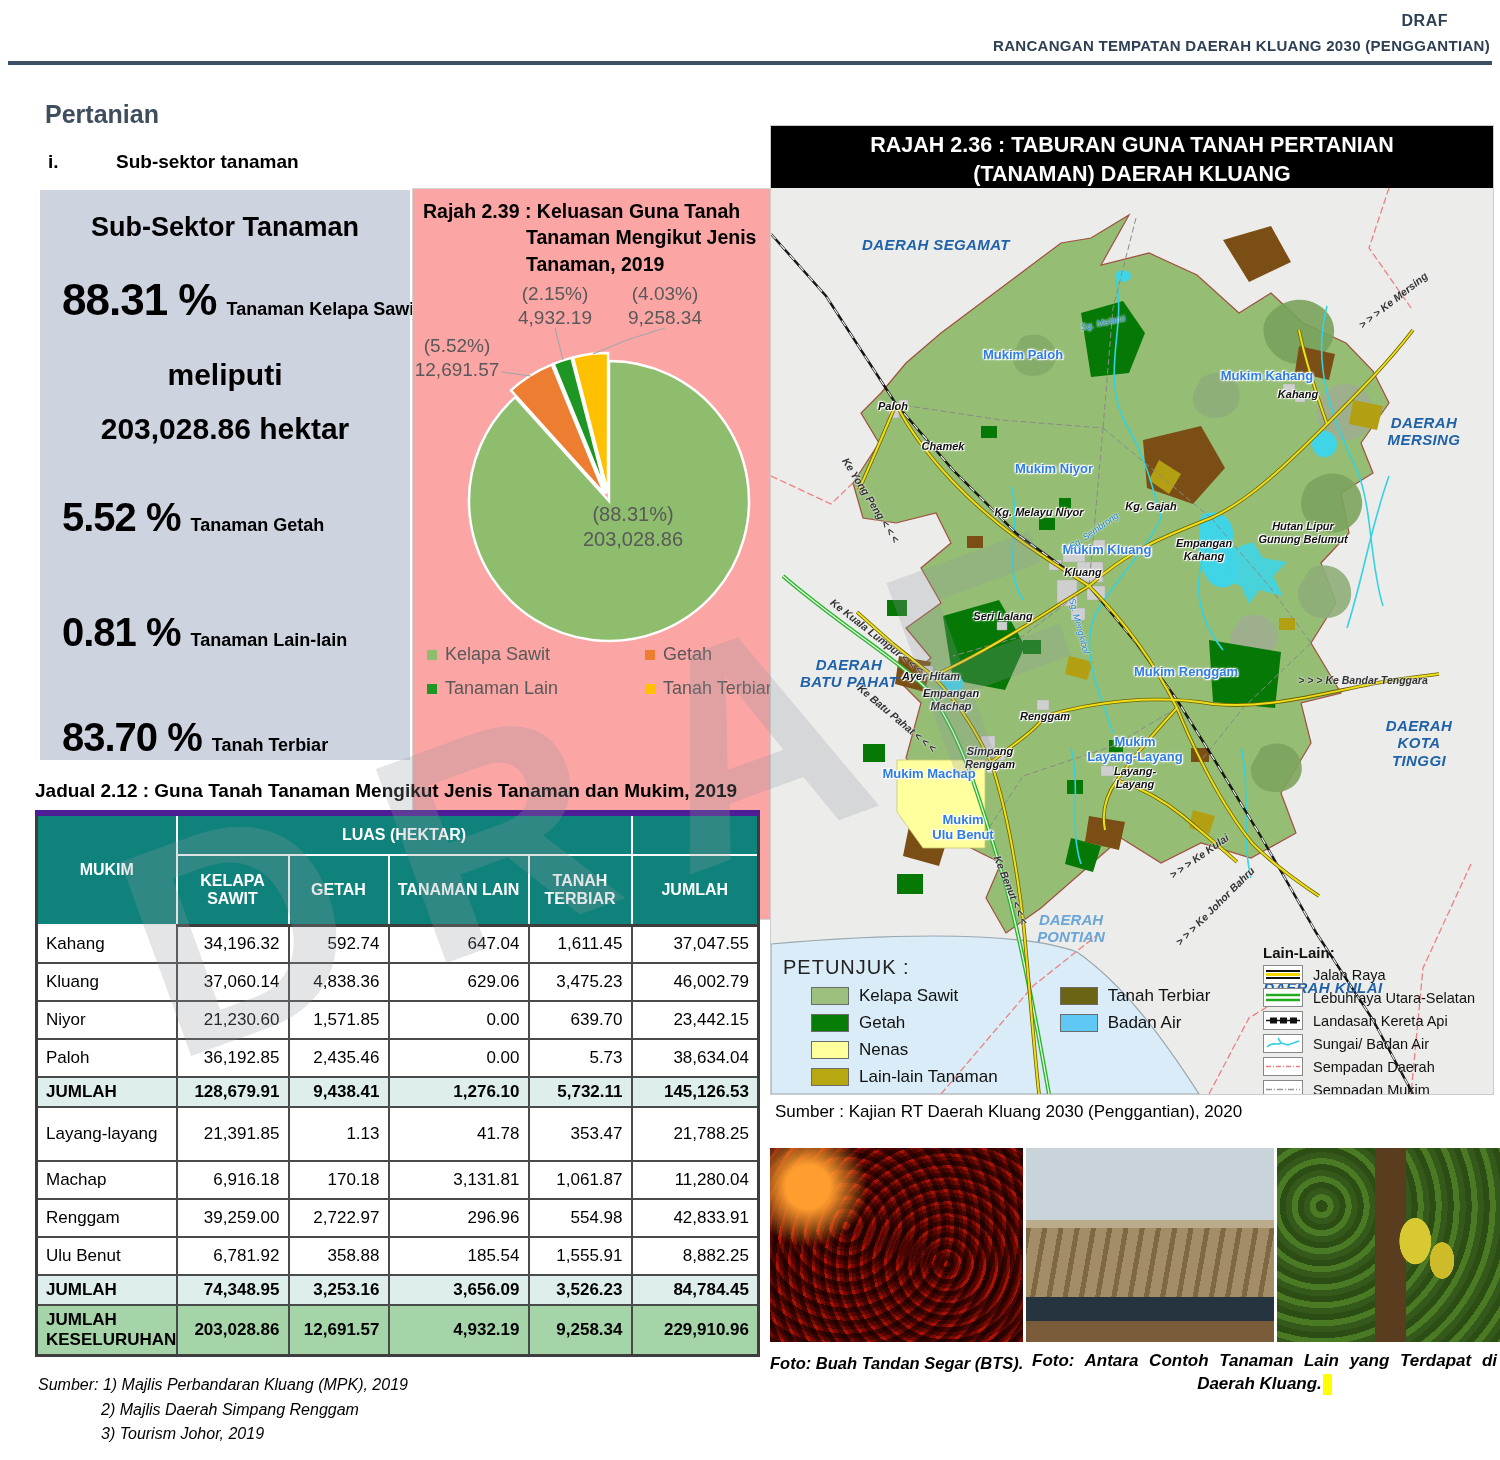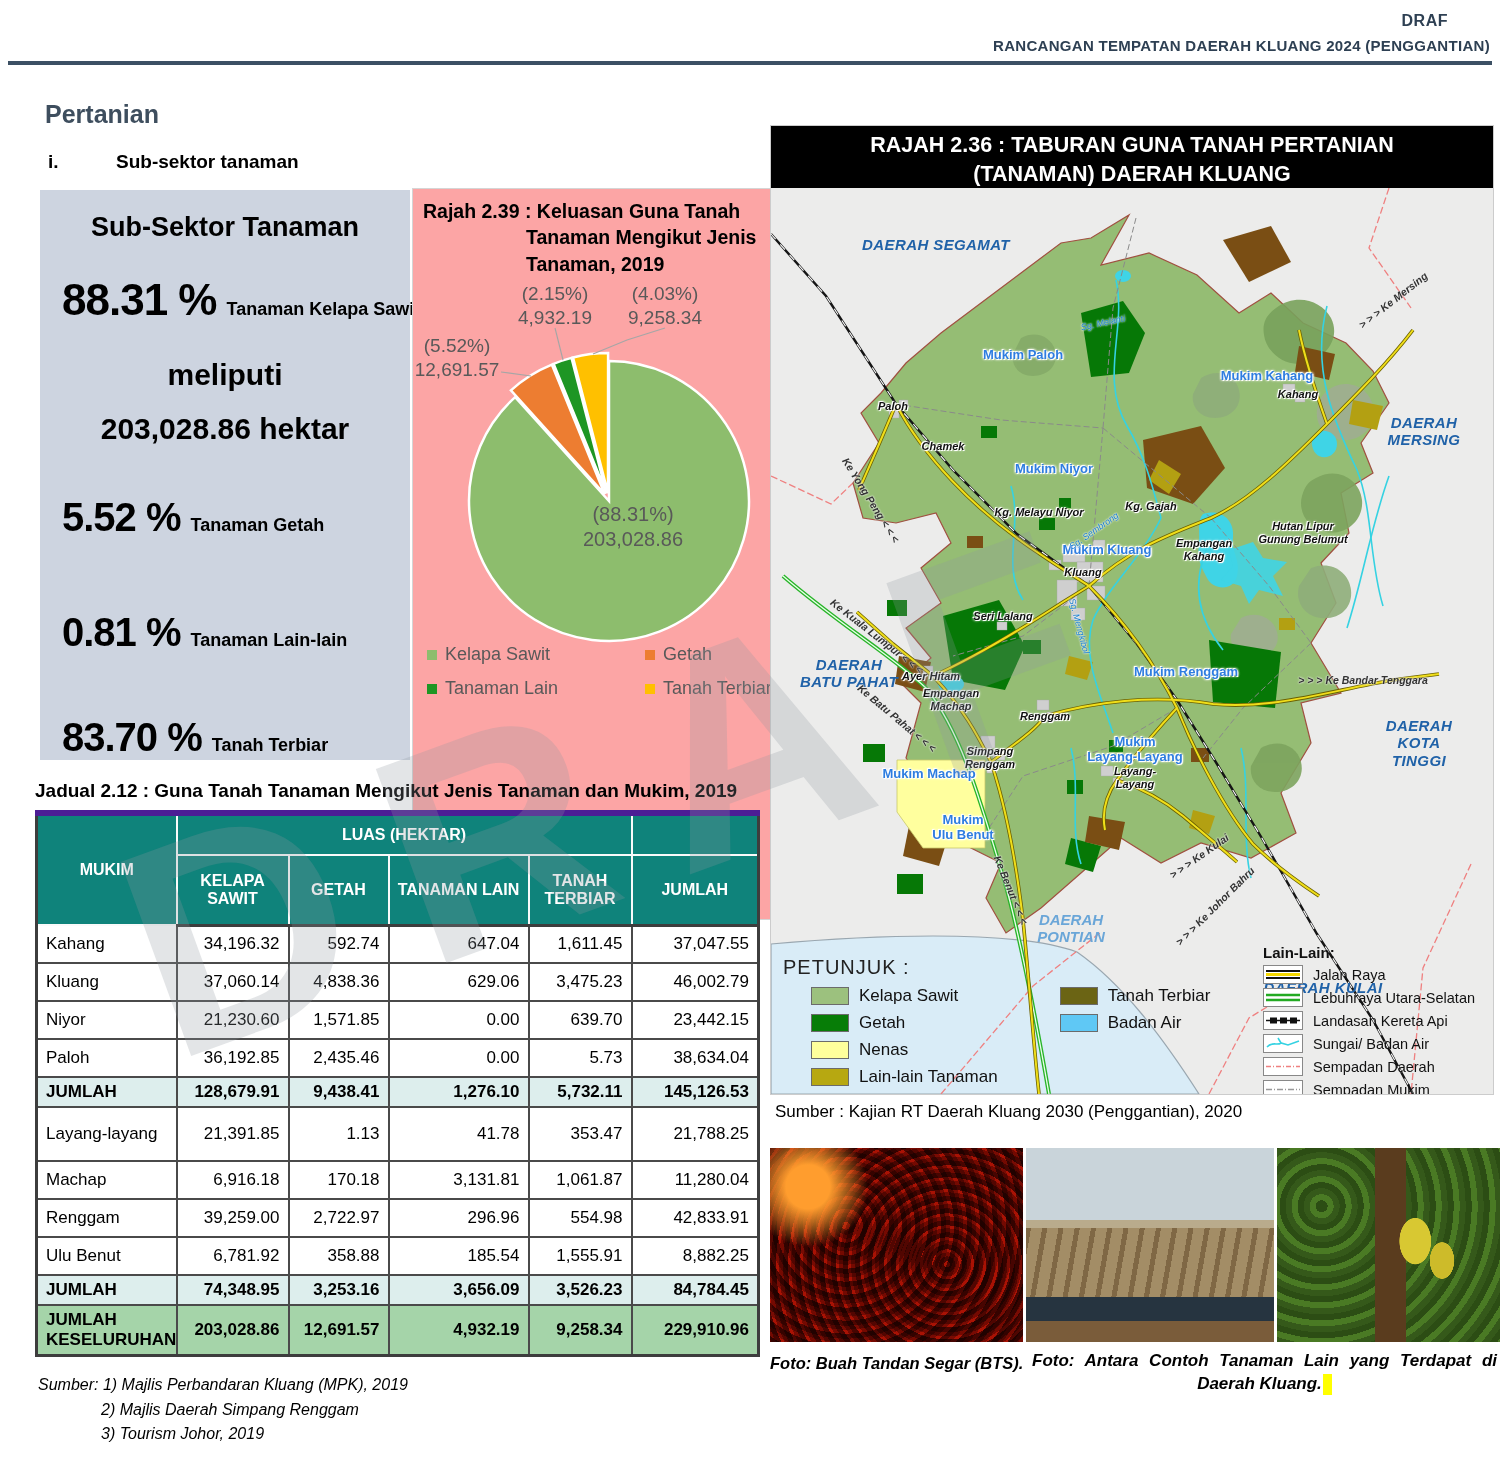--- a/index.html
+++ b/index.html
@@ -122,21 +122,21 @@
   #cap1{left:770px;top:1352px;width:258px;}
   #cap2{left:1032px;top:1350px;width:465px;font-size:17px;}
   .cap2-l1{display:block;text-align:justify;text-align-last:justify;}
   .cap2-l2{display:block;text-align:center;}
   .hl{display:inline-block;width:9px;height:21px;background:#ffff00;vertical-align:middle;margin-left:1px;}
 </style>
 </head>
 <body>
 
 <div class="abs" id="hdr-draf">DRAF</div>
-<div class="abs" id="hdr-sub">RANCANGAN TEMPATAN DAERAH KLUANG 2024 (PENGGANTIAN)</div>
+<div class="abs" id="hdr-sub">RANCANGAN TEMPATAN DAERAH KLUANG 2030 (PENGGANTIAN)</div>
 <div class="abs" id="hdr-line"></div>
 
 <div class="abs" id="sec-title">Pertanian</div>
 <div class="abs" id="subsec">
   <span class="idx">i.</span><span>Sub-sektor tanaman</span>
 </div>
 
 <div class="abs" id="stats-box">
   <div class="sb-title">Sub-Sektor Tanaman</div>
   <div class="sb-row" id="sb-r1">

